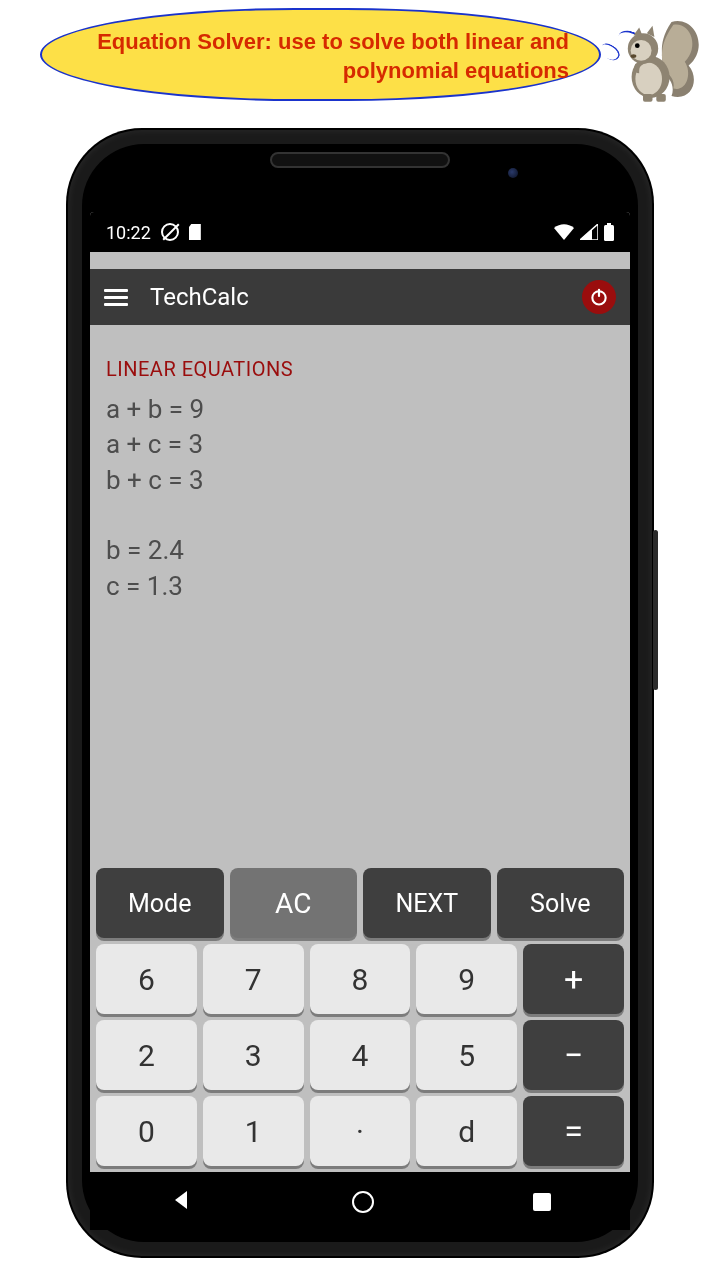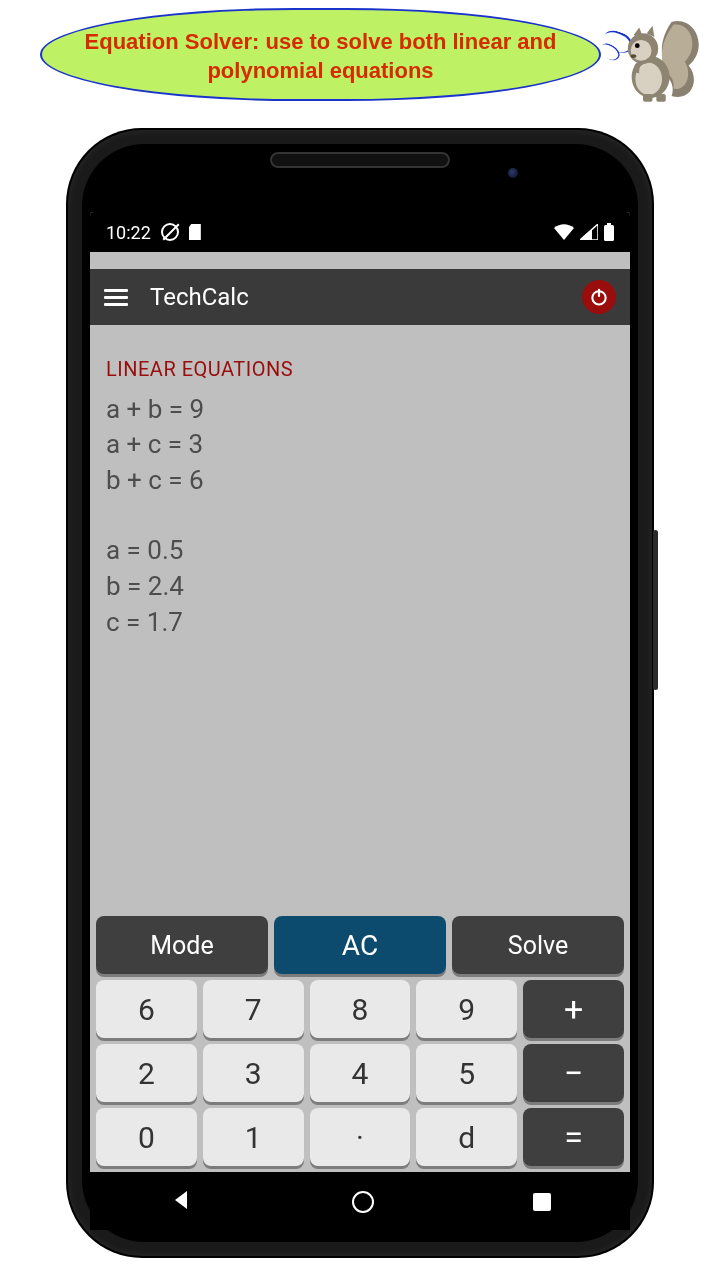--- a/index.html
+++ b/index.html
@@ -18,28 +18,28 @@
     top: 8px; left: 40px; right: 20px;
     height: 110px;
     display: flex;
     align-items: flex-start;
   }
   .bubble {
     flex: 1;
     border: 2.5px solid #1a33cc;
     border-radius: 50% / 55%;
     padding: 18px 30px 14px;
-    text-align: center;
+    text-align: right;
     color: #d62a00;
     font-family: "Comic Sans MS", cursive, sans-serif;
     font-weight: bold;
     font-size: 22px;
     line-height: 1.3;
     position: relative;
-    background: #bef264;
+    background: #fde047;
     margin-right: 4px;
   }
   .bubble-tail {
     position: absolute;
     right: -18px; top: 22px;
     width: 28px; height: 18px;
   }
   .bubble-tail::before, .bubble-tail::after {
     content: "";
     position: absolute;
@@ -202,31 +202,31 @@
   .keypad {
     background: #bfbfbf;
     padding: 6px;
     display: flex;
     flex-direction: column;
     gap: 6px;
   }
   .row { display: flex; gap: 6px; }
   .row .key { flex: 1; }
   .key {
-    height: 58px;
+    height: 70px;
     border-radius: 8px;
     display: flex;
     align-items: center; justify-content: center;
     font-size: 28px;
     box-shadow: 0 3px 0 rgba(0,0,0,.35);
     user-select: none;
     cursor: pointer;
   }
   .key.fn { background: #3f3f3f; color: #fff; font-size: 25px; }
-  .key.orange { background: #0c4a6e; color: #fff; font-size: 28px; }
+  .key.orange { background: #737373; color: #fff; font-size: 28px; }
   .key.num { background: #e9e9e9; color: #333; font-size: 30px; }
   .key.op { background: #3f3f3f; color: #fff; font-size: 34px; }
 
   
   .navbar {
     height: 56px;
     background: #000;
     display: flex;
     align-items: center;
     justify-content: space-around;
@@ -311,34 +311,34 @@
               <rect x="10.7" y="2" width="2.6" height="10" rx="1.3" fill="#fff"></rect>
             </svg>
         </div>
       </div>
 
       <div class="display-area">
         <div class="mode-label">LINEAR EQUATIONS</div>
         <div class="eqns">
           <div>a + b = 9</div>
           <div>a + c = 3</div>
-          <div>b + c = 6</div>
+          <div>b + c = 3</div>
         </div>
         <div class="gap"></div>
         <div class="sols">
-          <div>a = 0.5</div>
           <div>b = 2.4</div>
-          <div>c = 1.7</div>
+          <div>c = 1.3</div>
         </div>
       </div>
 
       <div class="keypad">
         <div class="row">
           <div class="key fn">Mode</div>
           <div class="key orange">AC</div>
+          <div class="key fn">NEXT</div>
           <div class="key fn">Solve</div>
         </div>
         <div class="row">
           <div class="key num">6</div>
           <div class="key num">7</div>
           <div class="key num">8</div>
           <div class="key num">9</div>
           <div class="key op">+</div>
         </div>
         <div class="row">

